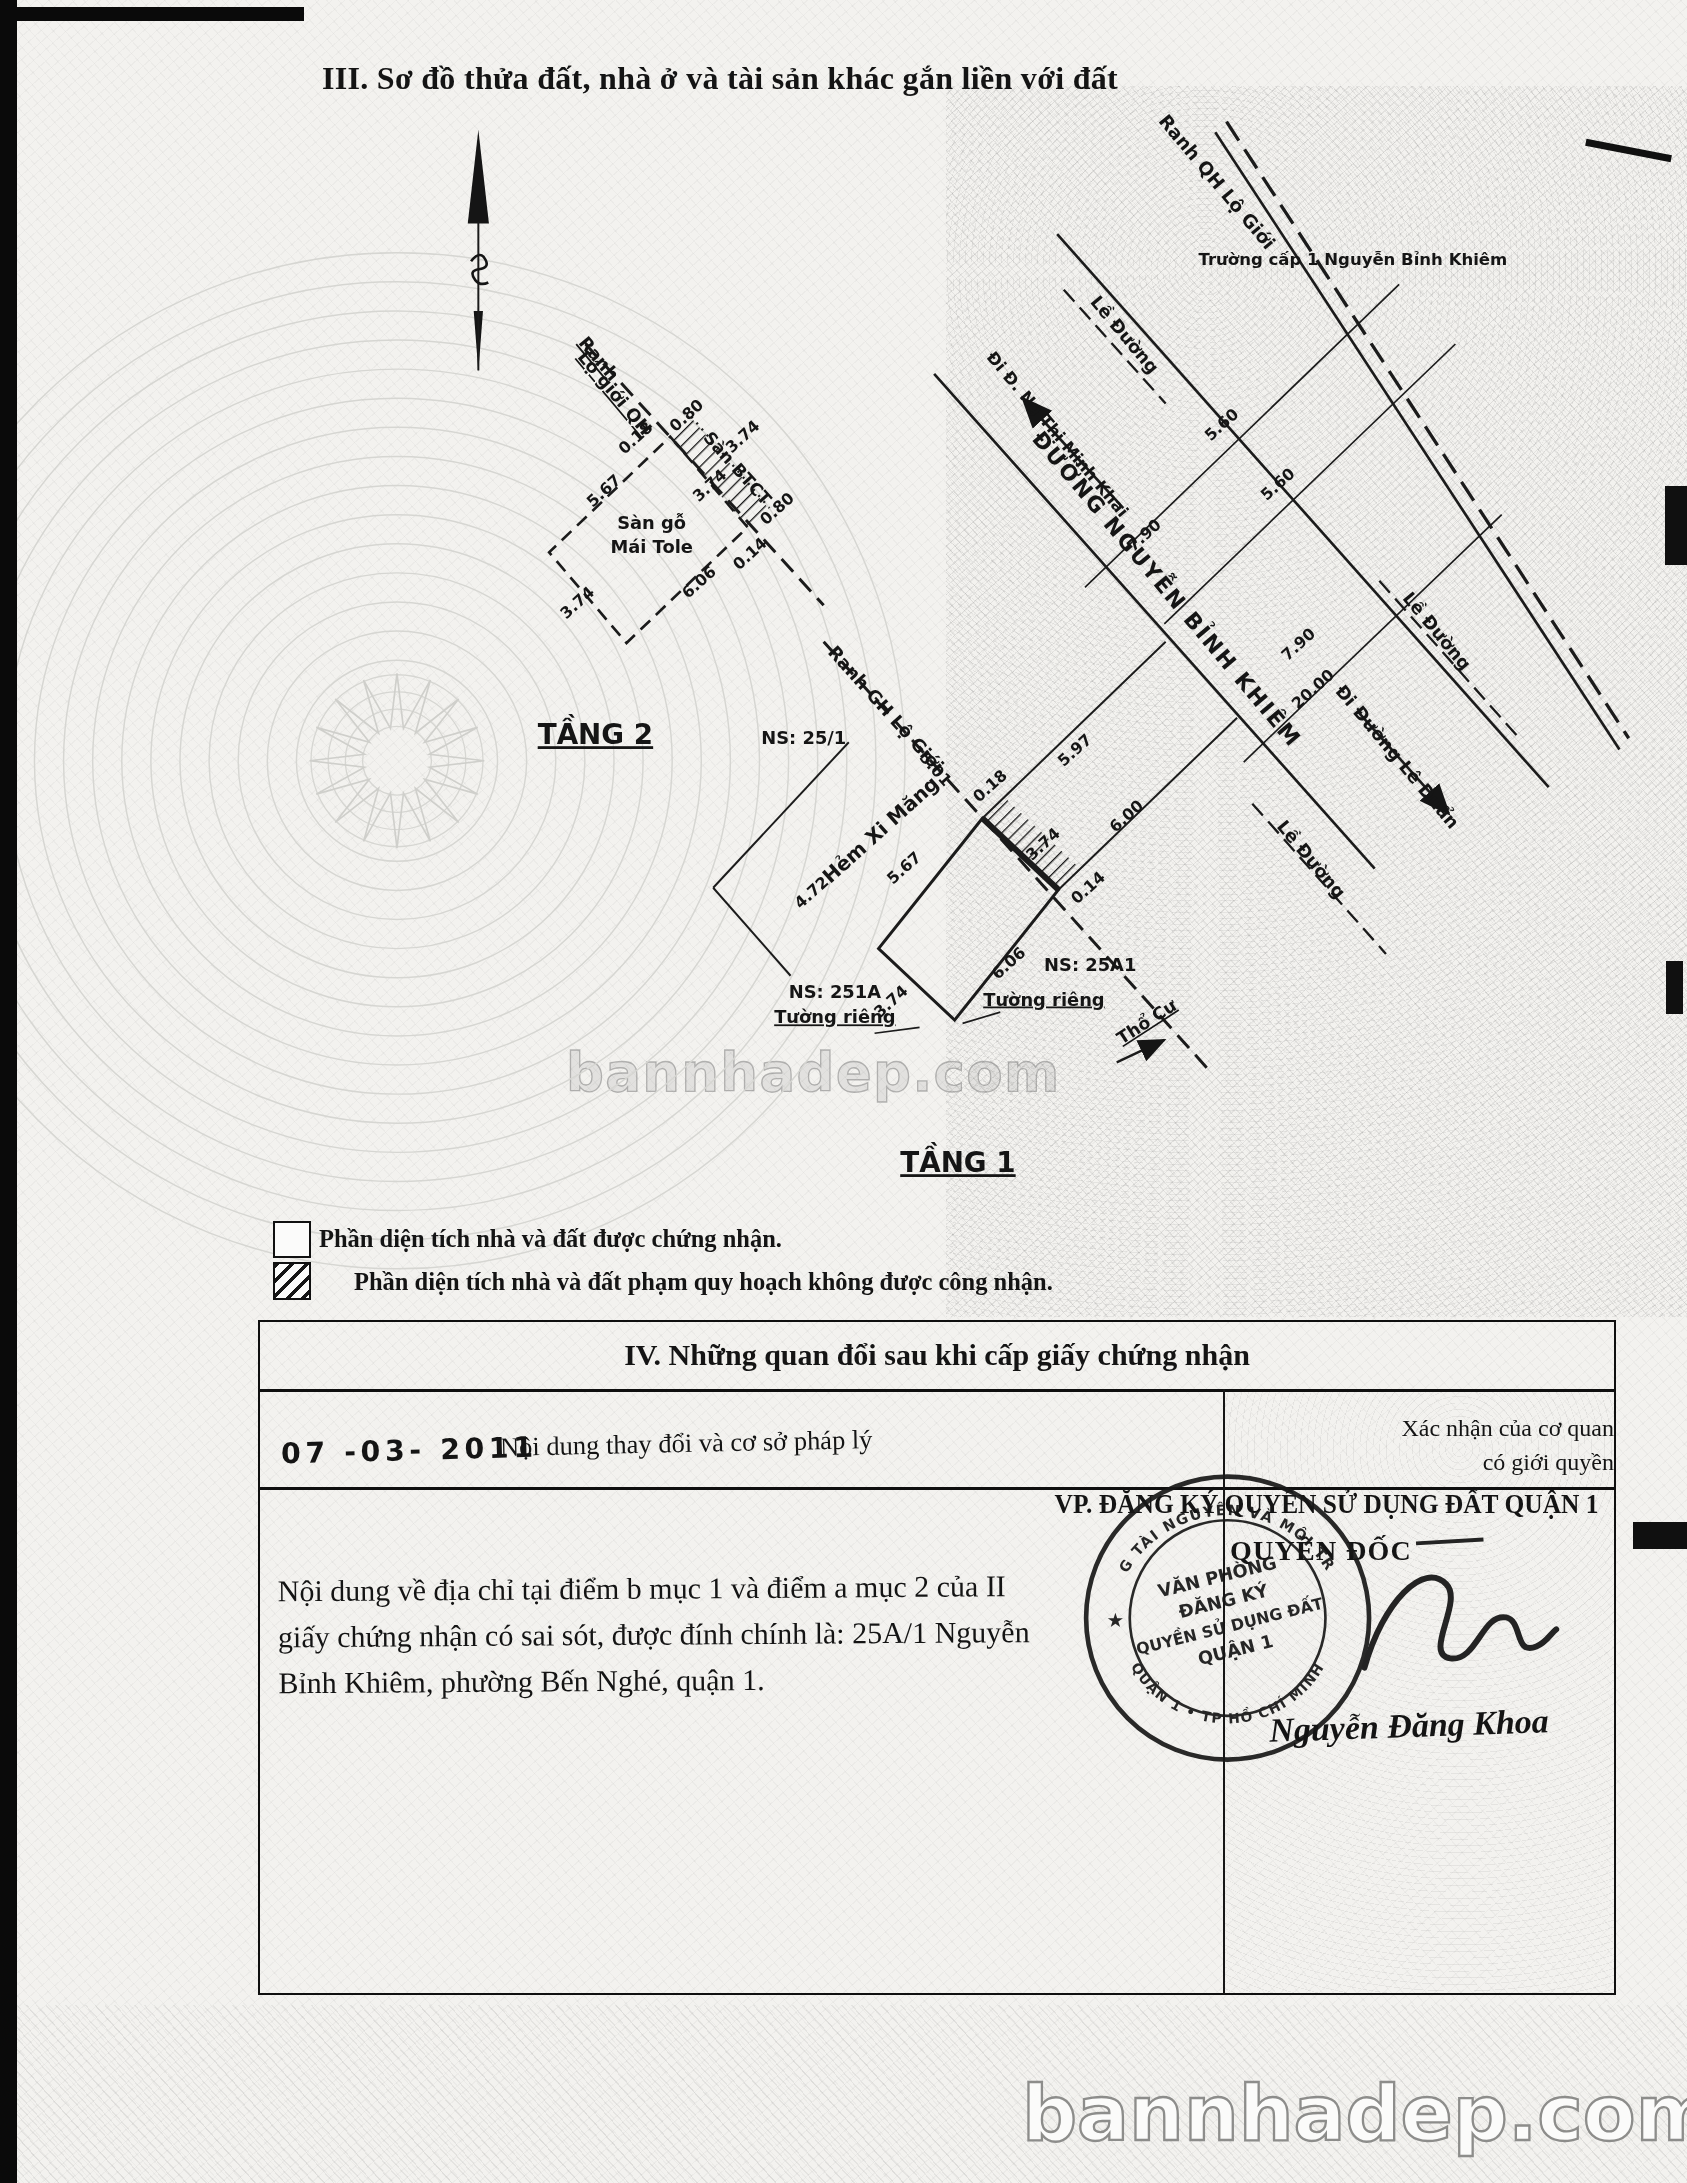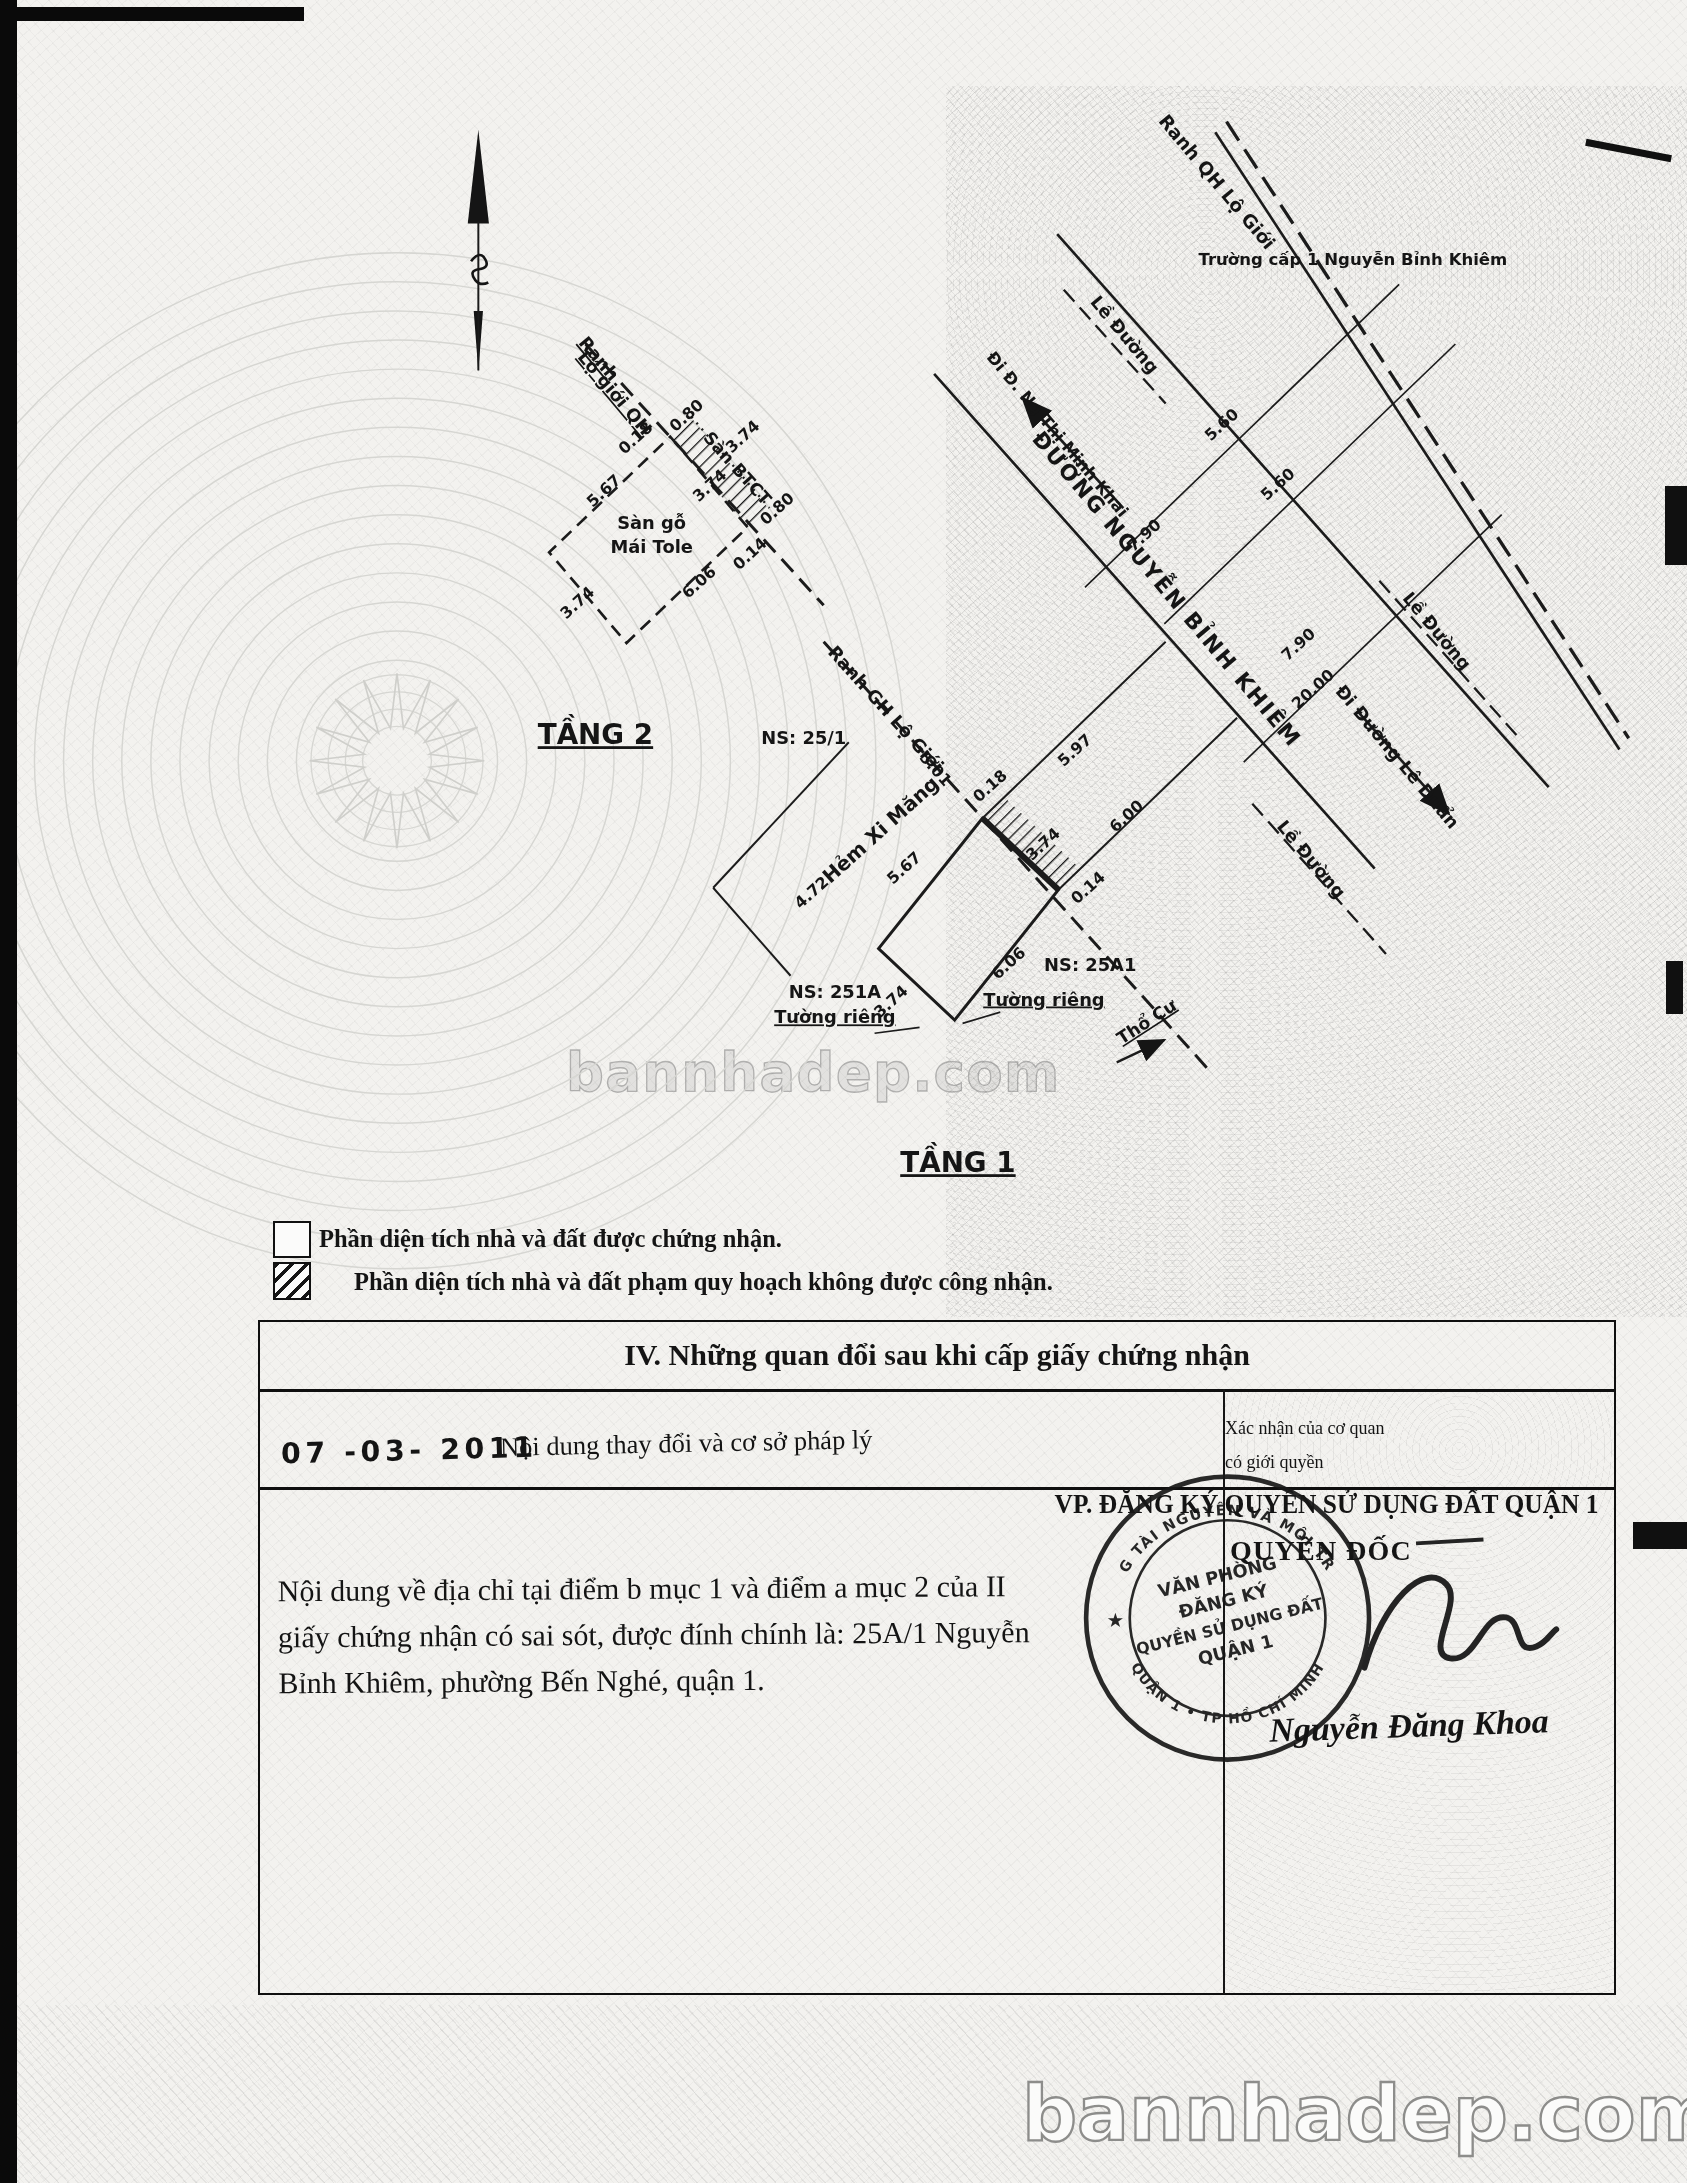--- a/index.html
+++ b/index.html
@@ -40,21 +40,21 @@
   .leg-t2{left:326px;top:1268px;margin-left:28px;}
   
   .t-outer{left:258px;top:1320px;width:1358px;height:675px;border:2.6px solid #0f0f0f;box-sizing:border-box;}
   .t-h1{left:258px;top:1389px;width:1358px;height:2.6px;background:#0f0f0f;}
   .t-h2{left:258px;top:1487px;width:1358px;height:2.6px;background:#0f0f0f;}
   .t-v1{left:1223px;top:1389px;width:2.3px;height:605px;background:#161616;}
   .s4-title{left:258px;top:1338px;width:1358px;text-align:center;font-size:30px;font-weight:bold;}
   .date-stamp{left:281px;top:1434px;font-family:"DejaVu Sans",sans-serif;font-weight:bold;
               font-size:28.4px;letter-spacing:4.6px;transform:rotate(-1.5deg);white-space:nowrap;}
   .c1-head{left:500px;top:1428px;font-size:26.5px;transform:rotate(-1.2deg);white-space:nowrap;}
-  .c2-head{left:1225px;top:1411px;width:389px;text-align:left;font-size:18px;line-height:34px;}
+  .c2-head{left:1225px;top:1411px;width:389px;text-align:right;font-size:24px;line-height:34px;}
   .office{left:1029px;top:1489px;width:595px;text-align:center;font-size:26.5px;font-weight:bold;
           white-space:nowrap;transform:scaleX(.96);}
   .director{left:1178px;top:1535px;width:286px;text-align:center;font-size:28px;font-weight:bold;letter-spacing:1.3px;}
   .paragraph{left:278px;top:1565px;width:946px;font-size:30px;line-height:46px;transform:rotate(-0.4deg);}
   .signer{left:1250px;top:1707px;width:318px;text-align:center;font-size:34px;font-weight:bold;
           font-style:italic;transform:rotate(-2deg);white-space:nowrap;}
   
   .wm-mid{left:566px;top:1042px;font-family:"DejaVu Sans",sans-serif;font-weight:bold;font-size:53px;
           letter-spacing:1.3px;color:rgba(130,130,130,.14);-webkit-text-stroke:1.3px rgba(120,120,120,.5);}
   .wm-bot{left:1022px;top:2069px;width:629px;text-align:center;font-family:"DejaVu Sans",sans-serif;
@@ -183,20 +183,21 @@
         <text x="1735" y="815" font-size="24" text-anchor="middle" font-weight="bold" transform="rotate(-42 1735 815)">7.90</text>
         <text x="1968" y="980" font-size="24" text-anchor="middle" font-weight="bold" transform="rotate(-42 1968 980)">7.90</text>
         <text x="1990" y="1048" font-size="24" text-anchor="middle" font-weight="bold" transform="rotate(-42 1990 1048)">20.00</text>
         <text x="2105" y="1150" font-size="27" text-anchor="middle" font-weight="bold" transform="rotate(50 2105 1150)">Đi Đường Lê Duẩn</text>
         <text x="2165" y="960" font-size="27" text-anchor="middle" font-weight="bold" transform="rotate(50 2165 960)">Lề Đường</text>
         <text x="1975" y="1305" font-size="27" text-anchor="middle" font-weight="bold" transform="rotate(50 1975 1305)">Lề Đường</text>
       </g>
     <path d="M712,395 q14,-18 22,-2 q6,12 -10,14 q-16,2 -6,16 q8,10 20,4" stroke="#151515" stroke-width="4" fill="none"></path>
   </svg>
 
+  <div class="abs s3-title">III. Sơ đồ thửa đất, nhà ở và tài sản khác gắn liền với đất</div>
 
   <div class="abs leg-box leg1"></div>
   <div class="abs leg-t leg-t1">Phần diện tích nhà và đất được chứng nhận.</div>
   <div class="abs leg-box leg2"></div>
   <div class="abs leg-t leg-t2">Phần diện tích nhà và đất phạm quy hoạch không được công nhận.</div>
 
   <div class="abs t-outer"></div>
   <div class="abs t-h1"></div>
   <div class="abs t-h2"></div>
   <div class="abs t-v1"></div>

